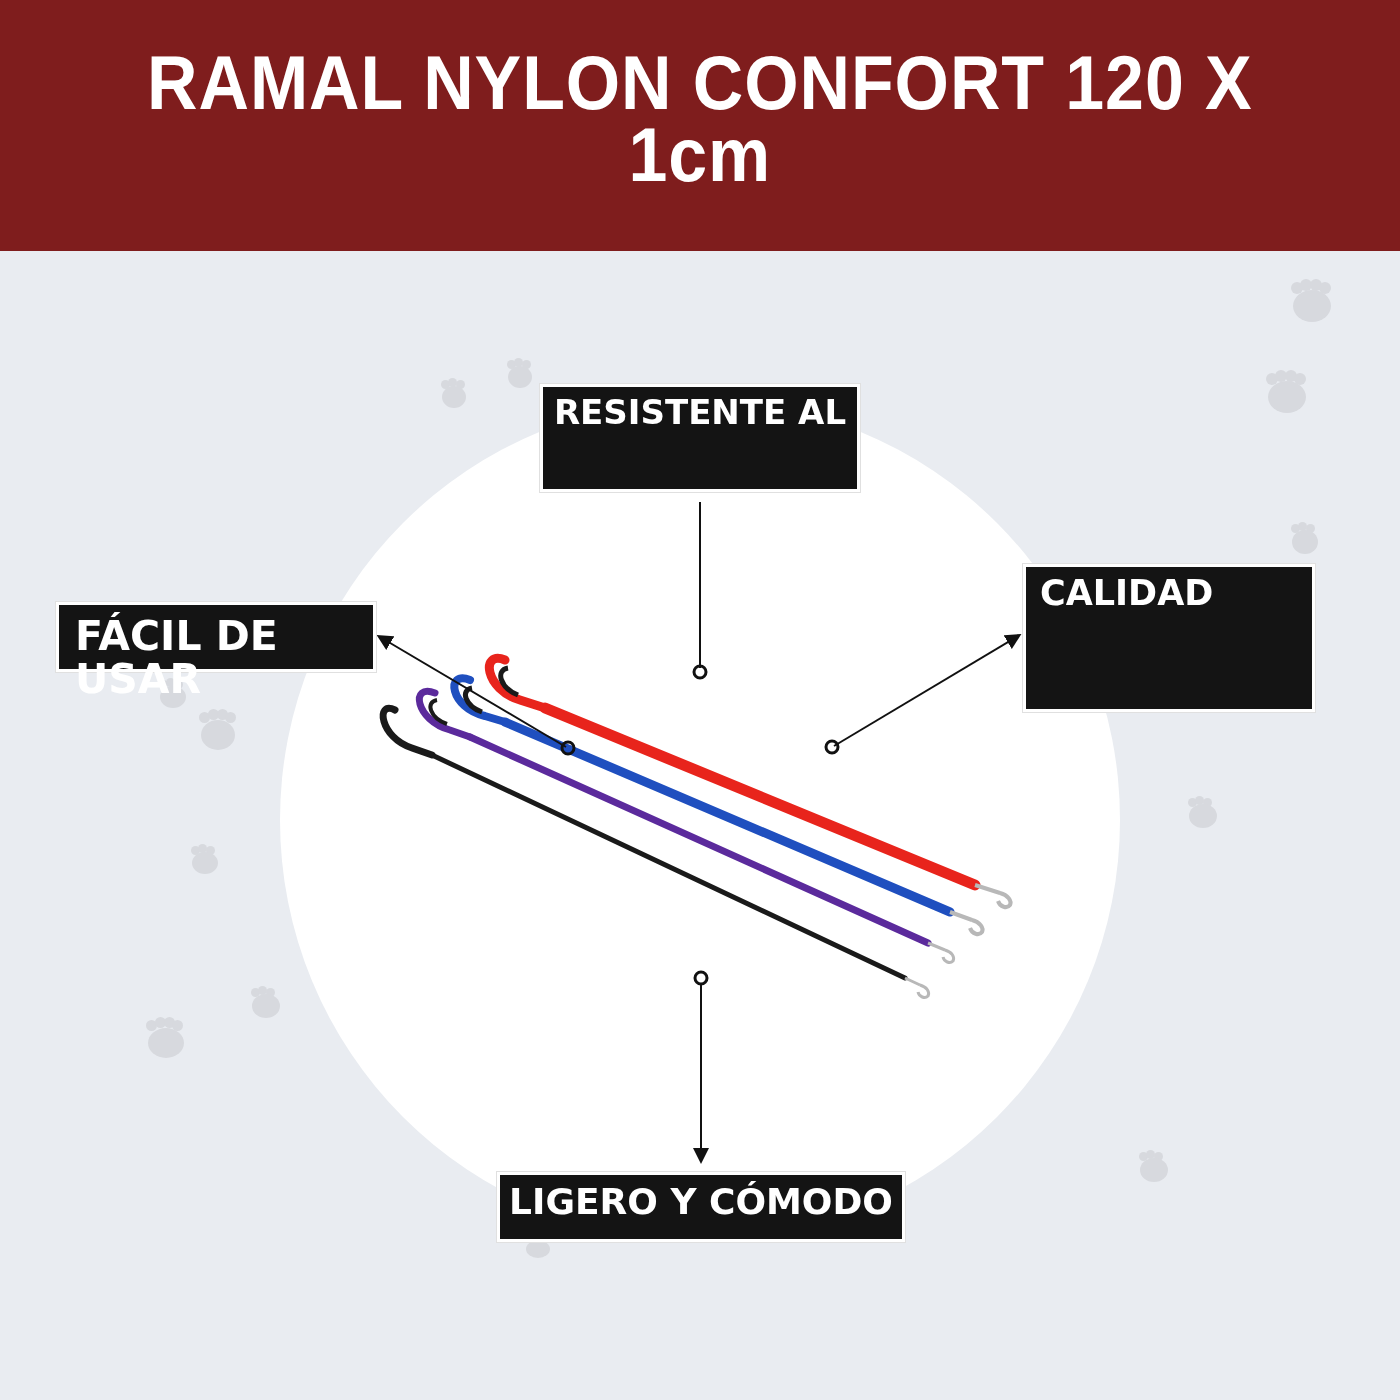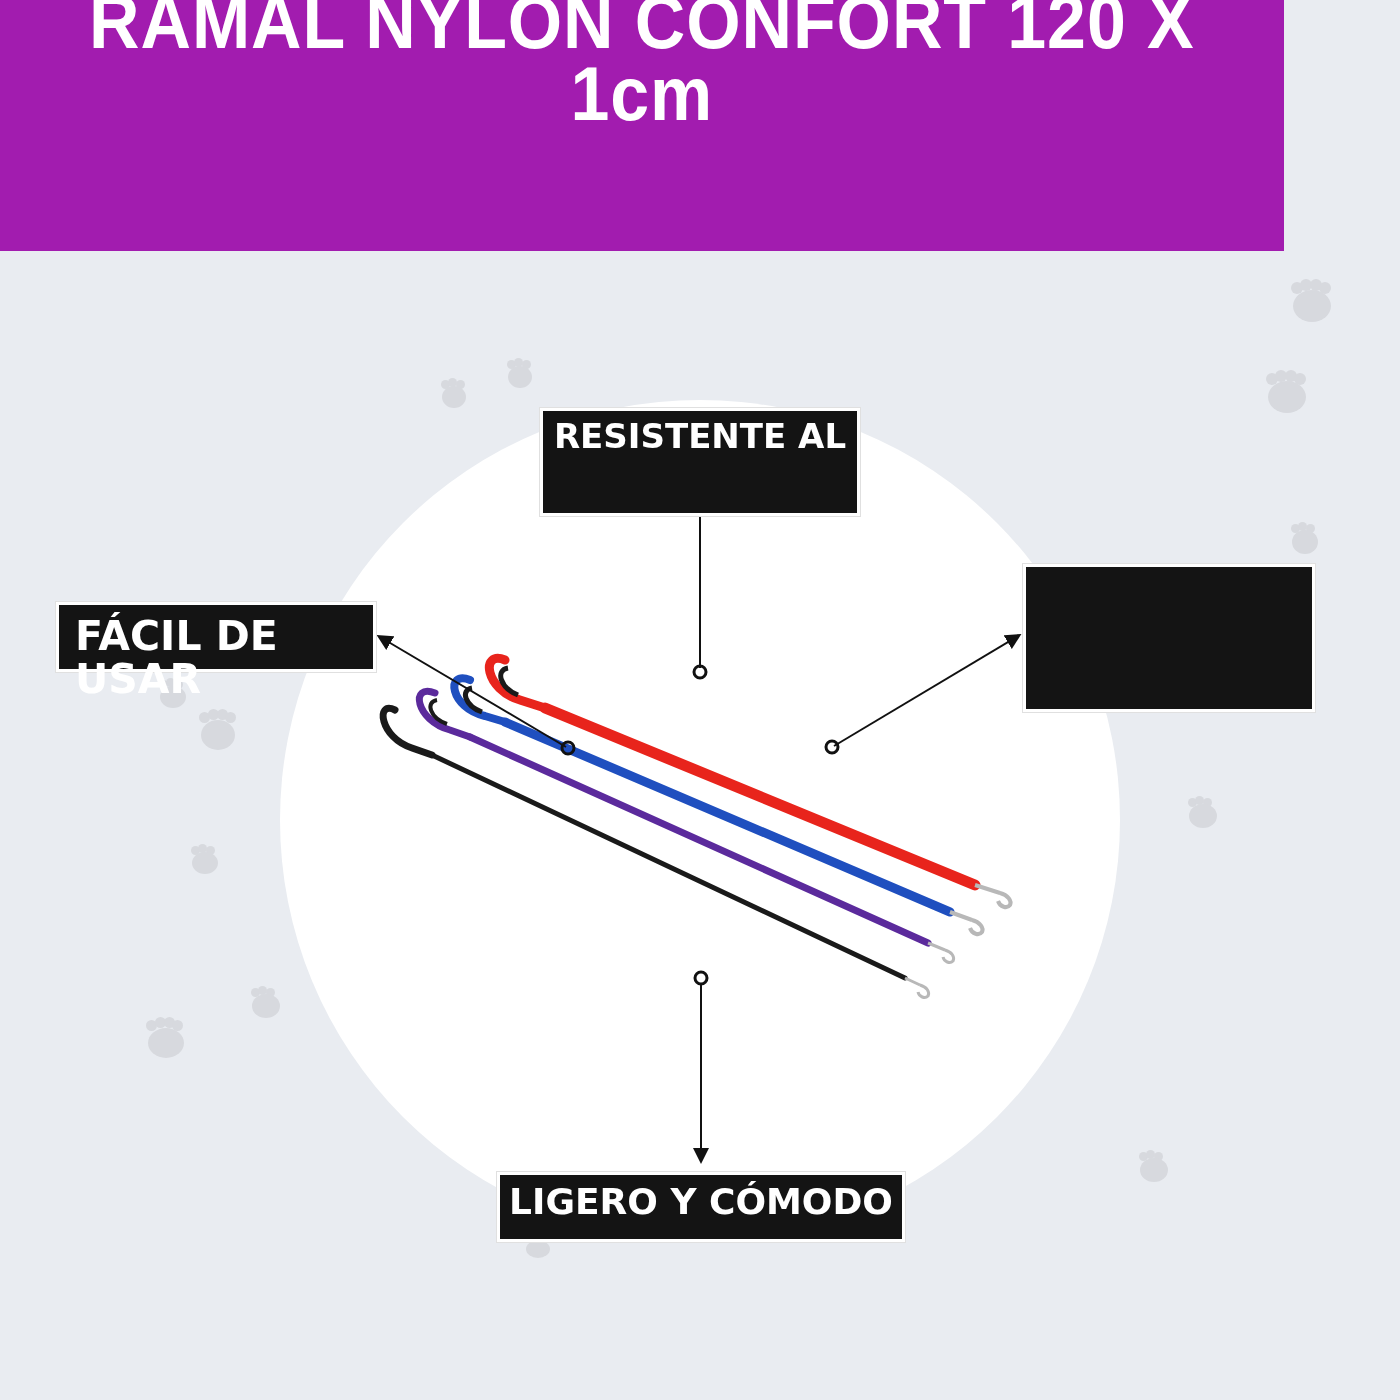--- a/index.html
+++ b/index.html
@@ -1,22 +1,22 @@
 <!DOCTYPE html>
 <html><head>
 <meta charset="utf-8">
 <style>
   * { margin: 0; padding: 0; box-sizing: border-box; }
   html, body { width: 1400px; height: 1400px; overflow: hidden; }
   body { position: relative; background: #e9ecf1; font-family: "DejaVu Sans", sans-serif; }
 
   .header {
-    position: absolute; left: 0; top: 0; width: 1284px; height: 251px;
-    background: #a21caf; display: flex; flex-direction: column;
-    align-items: center; 
+    position: absolute; left: 0; top: 0; width: 1400px; height: 251px;
+    background: #7f1d1d; display: flex; flex-direction: column;
+    align-items: center; justify-content: center;
   }
   .header .title {
     color: #fff; font-family: "Liberation Sans", sans-serif; font-weight: bold;
     font-size: 76px; line-height: 72px; text-align: center;
     transform: scaleX(0.92); letter-spacing: 1px; margin-top: -14px;
   }
 
   .circle {
     position: absolute; left: 280px; top: 400px; width: 840px; height: 840px;
     border-radius: 50%; background: #ffffff;
@@ -174,26 +174,27 @@
   <g>
     <line x1="834" y1="746" x2="1018" y2="636" stroke="#111" stroke-width="2" marker-end="url(#arr)"></line>
     <circle cx="832" cy="747" r="6" stroke="#111" stroke-width="3" fill="none"></circle>
   </g>
   <g>
     <circle cx="701" cy="978" r="6" stroke="#111" stroke-width="3" fill="none"></circle>
     <line x1="701" y1="984" x2="701" y2="1160" stroke="#111" stroke-width="2" marker-end="url(#arr)"></line>
   </g>
 </svg>
 
-<div class="label" style="left:540px;top:408px;width:320px;height:108px;padding:8px 0 0 0;text-align:center;font-size:34px;">
+<div class="label" style="left:540px;top:384px;width:320px;height:108px;padding:8px 0 0 0;text-align:center;font-size:34px;">
   <span>RESISTENTE AL</span>
 </div>
 
 <div class="label" style="left:56px;top:602px;width:320px;height:70px;padding:10px 0 0 16px;font-size:41px;">
   <span>FÁCIL DE USAR</span>
 </div>
 
 <div class="label" style="left:1023px;top:564px;width:292px;height:148px;padding:8px 0 0 14px;font-size:35px;">
+  <span>CALIDAD</span>
 </div>
 
 <div class="label" style="left:497px;top:1172px;width:408px;height:70px;padding:8px 0 0 0;text-align:center;font-size:36px;">
   <span>LIGERO Y CÓMODO</span>
 </div>
 
 </body></html>

